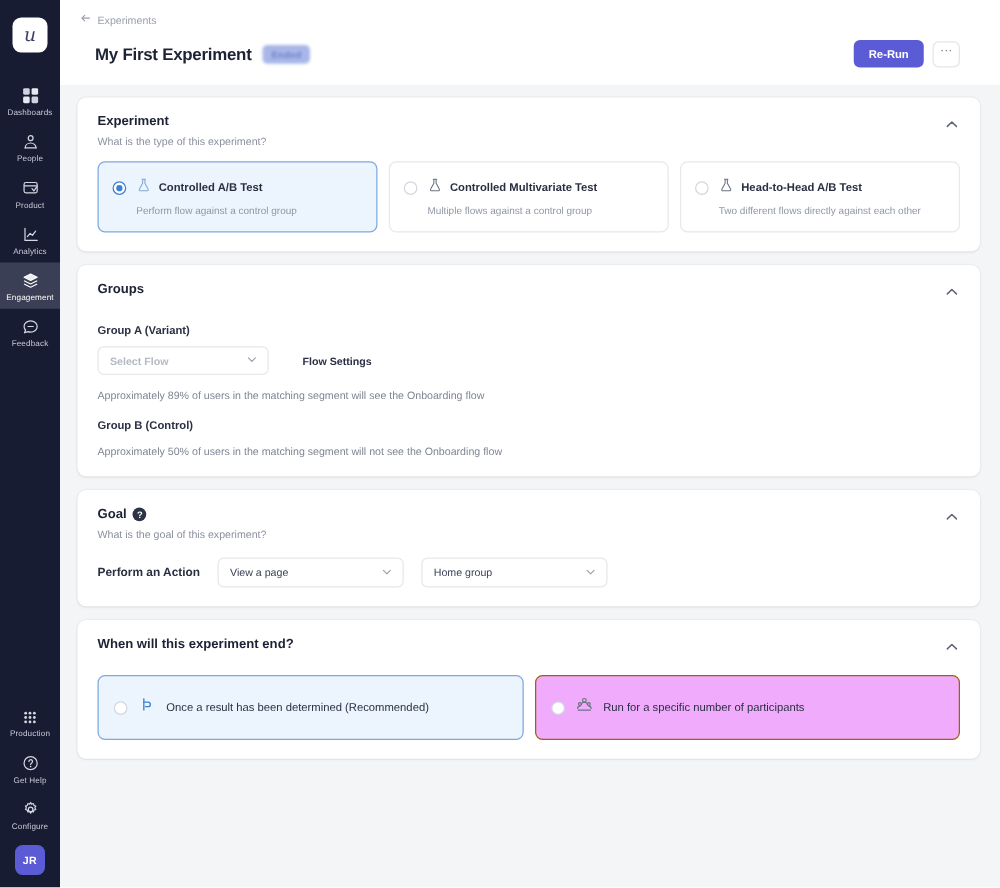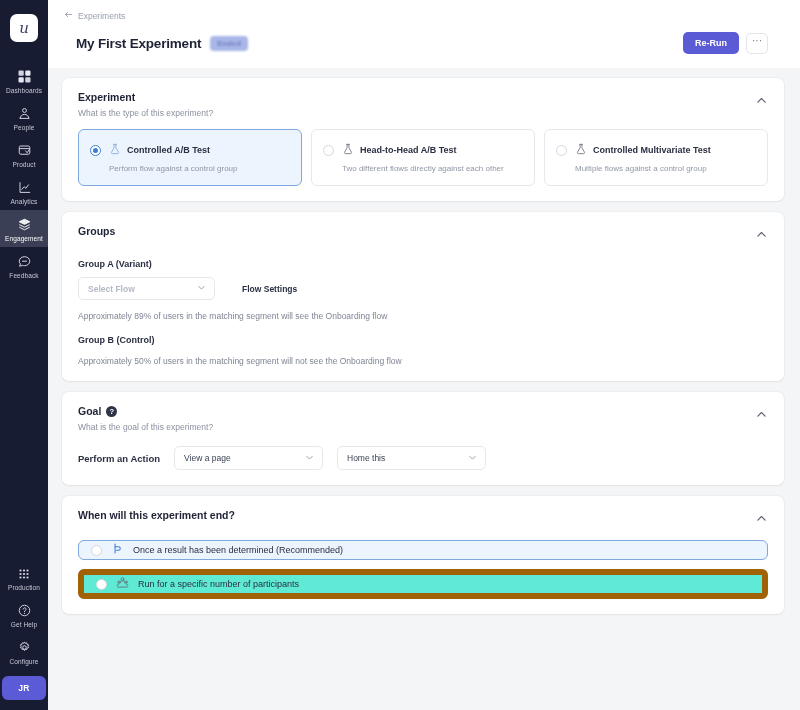--- a/index.html
+++ b/index.html
@@ -31,21 +31,21 @@
     gap: 3px; cursor: pointer; position: relative;
   }
   .nav-item.active { background: #3a3f55; }
   .nav-item .nav-label {
     font-size: 6.5px; color: #c6c9d6; letter-spacing: .1px; white-space: nowrap;
   }
   .nav-item.active .nav-label { color: #ffffff; }
   .nav-item svg { display: block; }
   .spacer { flex: 1 1 auto; }
   .avatar {
-    width: 44px; height: 24px; border-radius: 6px; background: #5b5bd6;
+    width: 24px; height: 24px; border-radius: 6px; background: #5b5bd6;
     color: #fff; font-size: 8.5px; font-weight: bold;
     display: flex; align-items: center; justify-content: center;
     margin-bottom: 10px; margin-top: 6px; letter-spacing: .3px;
   }
 
   
   .main { flex: 1 1 auto; height: 710px; display: flex; flex-direction: column; background:#ffffff; }
 
   .topbar { background: #ffffff; padding: 10px 16px 0 14px; }
   .breadcrumb {
@@ -134,25 +134,25 @@
   .select .sel-val { flex: 1 1 auto; overflow: hidden; white-space: nowrap; }
   .link { font-size: 8.5px; color: #2a2f42; cursor: pointer; }
   .note { font-size: 8.5px; color: #7f8593; margin-top: 11px; }
 
   
   .goal-row { display: flex; align-items: center; gap: 14px; margin-top: 14px; }
   .goal-label { font-size: 9.5px; font-weight: bold; color: #2a2f42; }
   .select.wide { width: 149px; height: 24px; }
 
   
-  .end-options { display: flex; gap: 9px; margin-top: 11px; flex-direction: column; }
+  .end-options { display: flex; gap: 9px; margin-top: 11px; }
   .end-opt {
-    flex: 1 1 0; border: 6px solid #a16207; border-radius: 6px;
+    flex: 1 1 0; border: 1px solid #a16207; border-radius: 6px;
     padding: 0 12px; height: 52px; display: flex; align-items: center; gap: 9px;
-    background: #5eead4; cursor: pointer;
+    background: #f0abfc; cursor: pointer;
   }
   .end-opt.selected { border: 1.5px solid #7ea8e0; background: #ecf4fd; }
   .end-opt .radio { margin-top: 0; }
   .end-label { font-size: 9px; color: #2a2f42; }
 </style>
 </head>
 <body>
 
 <div id="app">
 
@@ -322,38 +322,38 @@
 
           <div class="opt">
             <span class="radio"></span>
             <div class="opt-body">
               <div class="opt-title-row">
                 <span>
                   <svg width="12" height="12" viewBox="0 0 16 16" fill="none" stroke="#6b7280" stroke-width="1.15" stroke-linejoin="round" stroke-linecap="round">
                     <path d="M6.2 1.8h3.6M6.8 1.8v4.4L3.4 12.2a1.3 1.3 0 001.1 2h7a1.3 1.3 0 001.1-2L9.2 6.2V1.8"></path>
                   </svg>
                 </span>
-                <span class="opt-title">Head-to-Head A/B Test</span>
+                <span class="opt-title">Controlled Multivariate Test</span>
               </div>
-              <div class="opt-desc">Two different flows directly against each other</div>
+              <div class="opt-desc">Multiple flows against a control group</div>
             </div>
           </div>
 
           <div class="opt">
             <span class="radio"></span>
             <div class="opt-body">
               <div class="opt-title-row">
                 <span>
                   <svg width="12" height="12" viewBox="0 0 16 16" fill="none" stroke="#6b7280" stroke-width="1.15" stroke-linejoin="round" stroke-linecap="round">
                     <path d="M6.2 1.8h3.6M6.8 1.8v4.4L3.4 12.2a1.3 1.3 0 001.1 2h7a1.3 1.3 0 001.1-2L9.2 6.2V1.8"></path>
                   </svg>
                 </span>
-                <span class="opt-title">Controlled Multivariate Test</span>
+                <span class="opt-title">Head-to-Head A/B Test</span>
               </div>
-              <div class="opt-desc">Multiple flows against a control group</div>
+              <div class="opt-desc">Two different flows directly against each other</div>
             </div>
           </div>
         </div>
       </section>
 
       <section class="card">
         <div class="card-head">
           <div class="card-head-text">
             <div class="card-title">Groups</div>
           </div>
@@ -406,21 +406,21 @@
           <span class="goal-label">Perform an Action</span>
           <div class="select wide">
             <span class="sel-val">View a page</span>
             <span>
               <svg width="11" height="11" viewBox="0 0 16 16" fill="none" stroke="#9aa0ae" stroke-width="1.4" stroke-linecap="round" stroke-linejoin="round">
                   <path d="M4 6.3l4 4 4-4"></path>
                 </svg>
             </span>
           </div>
           <div class="select wide">
-            <span class="sel-val">Home this</span>
+            <span class="sel-val">Home group</span>
             <span>
               <svg width="11" height="11" viewBox="0 0 16 16" fill="none" stroke="#9aa0ae" stroke-width="1.4" stroke-linecap="round" stroke-linejoin="round">
                   <path d="M4 6.3l4 4 4-4"></path>
                 </svg>
             </span>
           </div>
         </div>
       </section>
 
       <section class="card">

